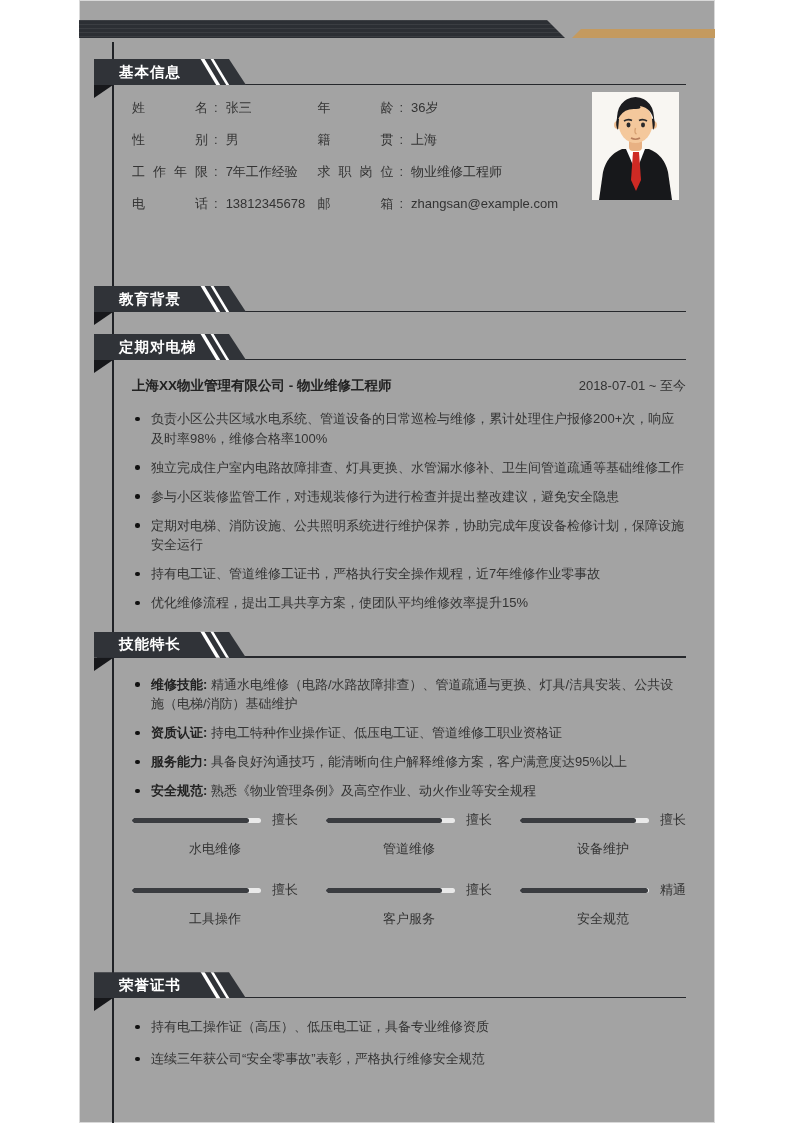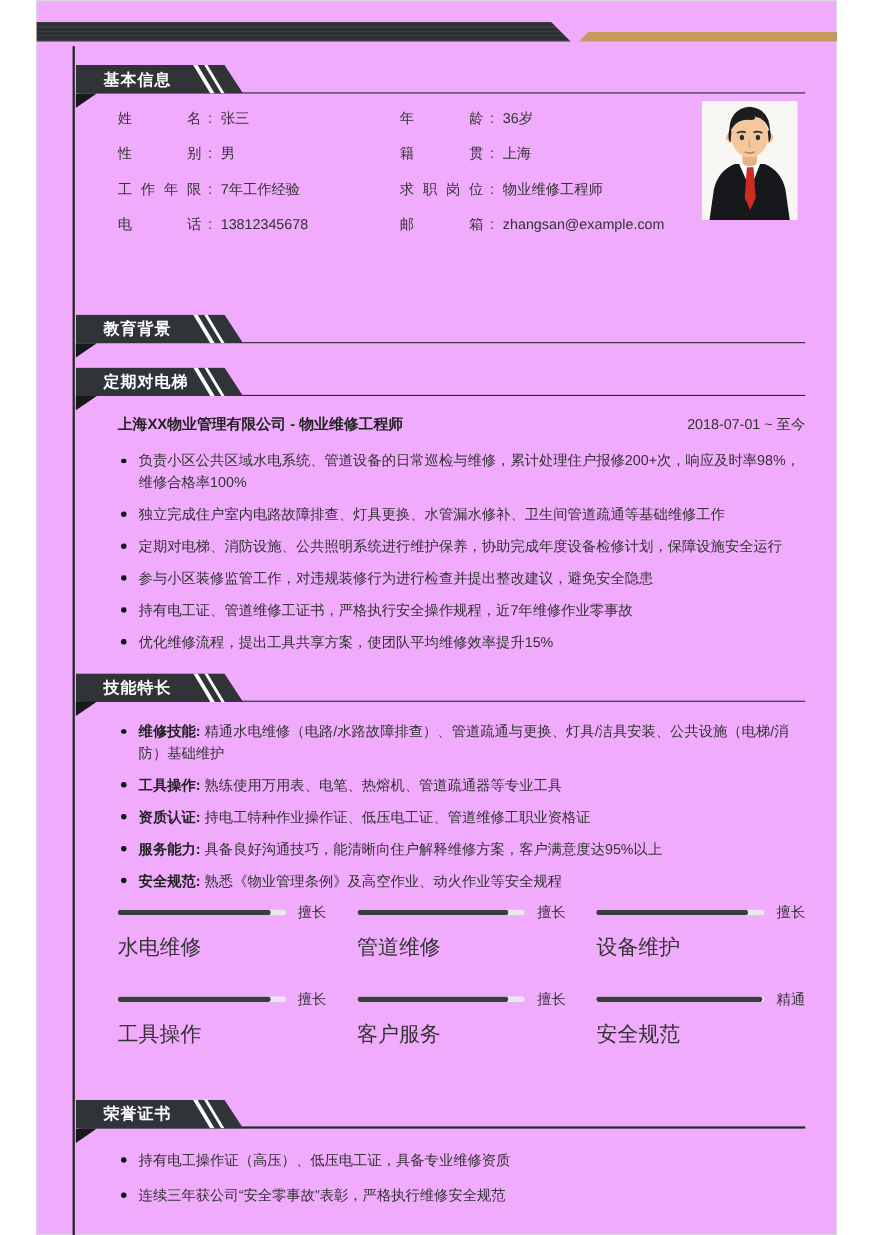--- a/index.html
+++ b/index.html
@@ -1,22 +1,21 @@
 <!DOCTYPE html>
 <html><head>
 <meta charset="utf-8">
 <style>
   * { margin:0; padding:0; box-sizing:border-box; }
   html,body { background:#ffffff; }
   body { font-family:"Liberation Sans","DejaVu Sans",sans-serif; }
   .page {
-    position:relative; width:728px; height:1123px; margin:0 auto;
-    background:#f0abfc; overflow:hidden; color:#333;
+    position:relative; width:636px; height:1123px; margin:0 auto;
+    background:#a3a3a3; overflow:hidden; color:#333;
     box-shadow: inset 0 0 0 1px #d9d9d9;
-    padding-left: 21px;
   }
   
   .banner-dark {
     position:absolute; top:20px; left:0; width:486px; height:18px;
     background:
       repeating-linear-gradient(180deg, rgba(255,255,255,0.07) 0 1px, transparent 1px 4px),
       #2c2f34;
     clip-path: polygon(0 0, 468px 0, 486px 100%, 0 100%);
   }
   .banner-gold {
@@ -76,21 +75,21 @@
   ul.bullets.roomy li { margin-bottom:12.5px; }
   ul.bullets li b { color:#222;text-align:center; }
   
   .bars-grid {
     display:grid; grid-template-columns:repeat(3,1fr); column-gap:28px; row-gap:22px;
   }
   .bar-top { display:flex; align-items:center; gap:11px; }
   .bar-track { flex:1; height:5px; background:#e9e9e9; border-radius:3px; overflow:hidden; }
   .bar-fill { height:100%; background:#3a3c40; border-radius:3px; }
   .bar-level { font-size:13px; color:#333; white-space:nowrap; }
-  .bar-name { margin-top:9px; font-size:19px; }
+  .bar-name { margin-top:9px; font-size:13px;text-align:center; }
   
   #sec-education { margin-top:51px; }
   #sec-work { margin-top:22px; }
   #sec-skills { margin-top:19px; }
   #sec-honors { margin-top:44px; }
 </style>
 </head>
 <body>
 
 <div class="page">
@@ -212,42 +211,41 @@
         <div class="badge-fold"></div>
       </div>
       <div class="sec-body">
         <div class="entry-head">
           <span class="entry-title">上海XX物业管理有限公司 - 物业维修工程师</span>
           <span class="entry-date">2018-07-01 ~ 至今</span>
         </div>
         <ul class="bullets">
           <li>负责小区公共区域水电系统、管道设备的日常巡检与维修，累计处理住户报修200+次，响应及时率98%，维修合格率100%</li>
           <li>独立完成住户室内电路故障排查、灯具更换、水管漏水修补、卫生间管道疏通等基础维修工作</li>
+          <li>参与小区装修监管工作，对违规装修行为进行检查并提出整改建议，避免安全隐患</li>
           <li>定期对电梯、消防设施、公共照明系统进行维护保养，协助完成年度设备检修计划，保障设施安全运行</li>
-          <li>参与小区装修监管工作，对违规装修行为进行检查并提出整改建议，避免安全隐患</li>
           <li>持有电工证、管道维修工证书，严格执行安全操作规程，近7年维修作业零事故</li>
           <li>优化维修流程，提出工具共享方案，使团队平均维修效率提升15%</li>
         </ul>
       </div>
     </section>
 
     <section id="sec-skills">
       <div class="sec-head">
         <div class="head-line"></div>
         <div class="badge">
           <span>技能特长</span>
           <span class="stripe s1"></span>
           <span class="stripe s2"></span>
         </div>
         <div class="badge-fold"></div>
       </div>
       <div class="sec-body">
         <ul class="bullets" style="margin-top:17px;">
           <li><b>维修技能:</b> <span>精通水电维修（电路/水路故障排查）、管道疏通与更换、灯具/洁具安装、公共设施（电梯/消防）基础维护</span></li>
-          <li><b>工具操作:</b> <span>熟练使用万用表、电笔、热熔机、管道疏通器等专业工具</span></li>
           <li><b>资质认证:</b> <span>持电工特种作业操作证、低压电工证、管道维修工职业资格证</span></li>
           <li><b>服务能力:</b> <span>具备良好沟通技巧，能清晰向住户解释维修方案，客户满意度达95%以上</span></li>
           <li><b>安全规范:</b> <span>熟悉《物业管理条例》及高空作业、动火作业等安全规程</span></li>
         </ul>
         <div class="bars-grid">
           <div class="bar-cell">
             <div class="bar-top">
               <div class="bar-track">
                   <div class="bar-fill" style="width: 91%;"></div>
                 </div>

